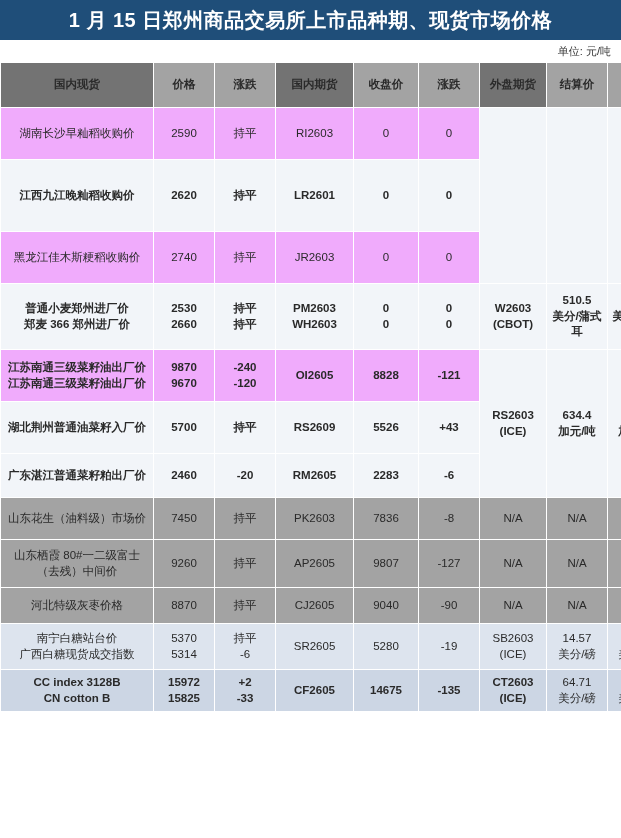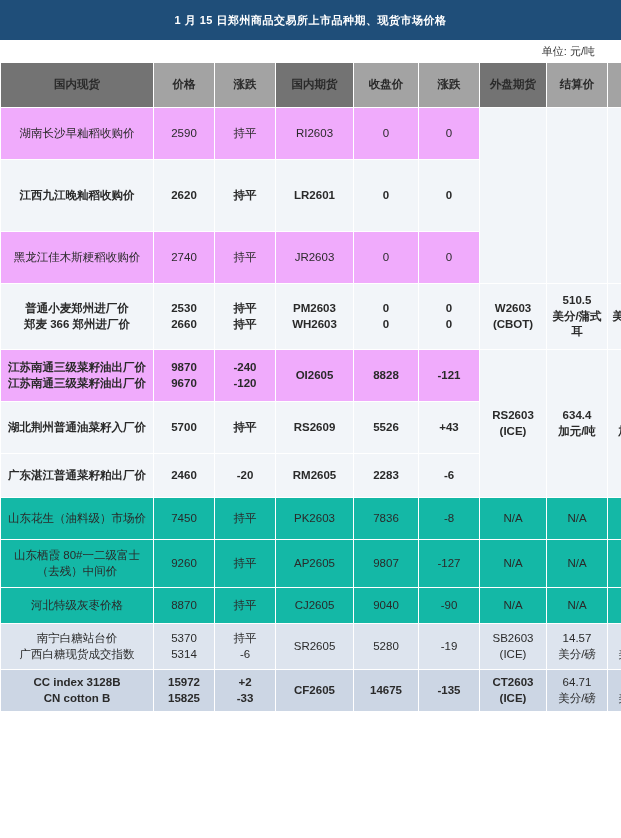--- a/index.html
+++ b/index.html
@@ -15,30 +15,30 @@
     overflow: hidden;
     background: #ffffff;
   }
   .title-bar {
     background: #1f4e79;
     color: #ffffff;
     height: 40px;
     display: flex;
     align-items: center;
     justify-content: center;
-    font-size: 11px;
+    font-size: 20px;
     font-weight: bold;
     letter-spacing: 0.5px;
   }
   .unit-row {
     height: 22px;
     display: flex;
     align-items: center;
     justify-content: flex-end;
-    padding-right: 26px;
+    padding-right: 10px;
     font-size: 11px;
     color: #333333;
   }
   table.grid {
     border-collapse: collapse;
     width: 621px;
     table-layout: fixed;
   }
   table.grid td, table.grid th {
     border: 1px solid #ffffff;
@@ -54,21 +54,21 @@
     color: #1f4e79;
     font-weight: bold;
     font-size: 13px;
     height: 40px;
   }
   thead th.hdr-alt {
     background: #a3a3a3;
   }
   td.c-white { background: #f0abfc; }
   td.c-light { background: #f2f5f9; font-weight: bold; }
-  td.c-band  { background: #14b8a6; }
+  td.c-band  { background: #a3a3a3; }
   td.c-dark  { background: #dde4ee; }
   td.c-deep  { background: #ccd6e4; }
   .bold { font-weight: bold; }
   .two-line span { display: block; }
   .small { font-size: 10.5px; margin-left: 41px; }
   .c1 { width: 148px; }
   .c2 { width: 56px; }
   .c3 { width: 56px; }
   .c4 { width: 73px; }
   .c5 { width: 60px; }

